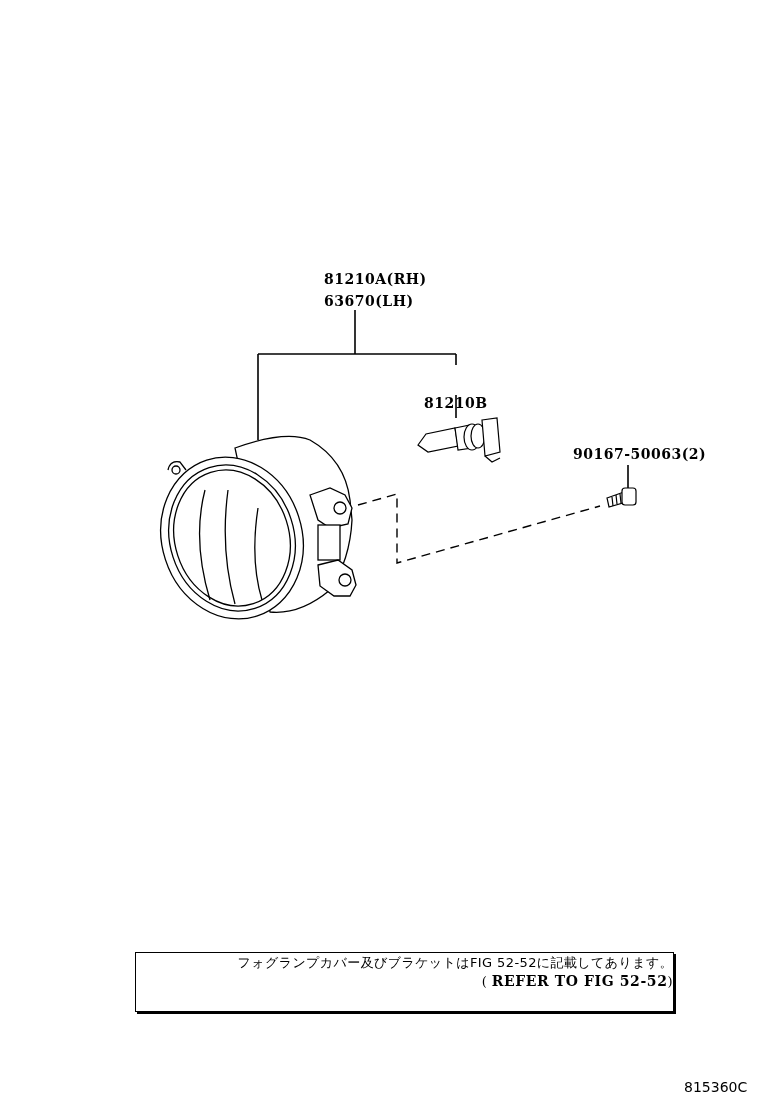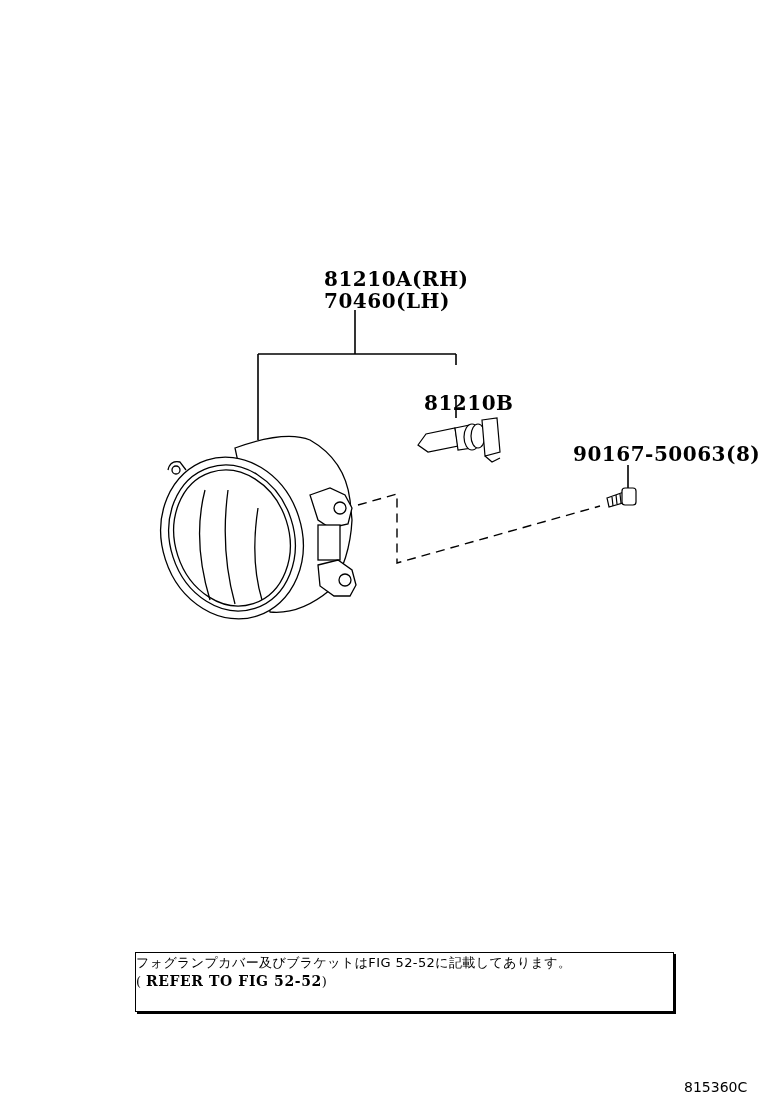--- a/index.html
+++ b/index.html
@@ -1,19 +1,19 @@
 <!DOCTYPE html>
 <html><head>
 <meta charset="utf-8">
 <style>
   html,body{margin:0;padding:0;background:#fff;}
   body{width:760px;height:1112px;position:relative;overflow:hidden;font-family:"DejaVu Sans Mono","Liberation Mono",monospace;color:#000;}
-  .lbl{position:absolute;font-family:"DejaVu Serif","Liberation Serif",serif;font-weight:bold;font-size:20px;letter-spacing:0.5px;line-height:22px;white-space:nowrap;}
+  .lbl{position:absolute;font-family:"DejaVu Serif","Liberation Serif",serif;font-weight:bold;font-size:14px;letter-spacing:0.5px;line-height:22px;white-space:nowrap;}
   svg.diag{position:absolute;left:0;top:0;}
-  .note{position:absolute;left:135px;top:952px;width:537px;height:58px;border:1.5px solid #000;box-shadow:2px 2px 0 #000;background:#fff;text-align:left;}
+  .note{position:absolute;left:135px;top:952px;width:537px;height:58px;border:1.5px solid #000;box-shadow:2px 2px 0 #000;background:#fff;text-align:right;}
   .note div{font-family:"DejaVu Sans","Liberation Sans",sans-serif;font-size:13px;line-height:19px;letter-spacing:0.4px;}
   .note .ref{font-family:"DejaVu Serif","Liberation Serif",serif;}
   .note .ref b{font-weight:bold;font-size:14px;letter-spacing:0.6px;}
   .figid{position:absolute;left:684px;top:1079px;font-family:"DejaVu Sans","Liberation Sans",sans-serif;font-size:14px;}
 </style>
 </head>
 <body>
 
 <svg class="diag" width="760" height="1112" viewBox="0 0 760 1112">
 
@@ -63,23 +63,23 @@
     <line x1="616" y1="495" x2="617" y2="504"></line>
     <line x1="620" y1="494" x2="621" y2="503"></line>
   </g>
 
   <g stroke="#000" stroke-width="1.4" fill="none" stroke-dasharray="9 6">
     <polyline points="358,505 397,494 397,563 600,506"></polyline>
   </g>
 </svg>
 
 <div class="lbl" style="left:324px;top:268px;">81210A(RH)</div>
-<div class="lbl" style="left:324px;top:290px;">70460(LH)</div>
+<div class="lbl" style="left:324px;top:290px;">63670(LH)</div>
 <div class="lbl" style="left:424px;top:372px;margin-top:20px;">81210B</div>
-<div class="lbl" style="left:573px;top:443px;">90167-50063(8)</div>
+<div class="lbl" style="left:573px;top:443px;">90167-50063(2)</div>
 
 <div class="note">
   <div>フォグランプカバー及びブラケットはFIG 52-52に記載してあります。</div>
   <div class="ref">
     <span>(</span>
     <b>REFER TO FIG 52-52</b><span>)</span>
   </div>
 </div>
 
 <div class="figid">815360C</div>

